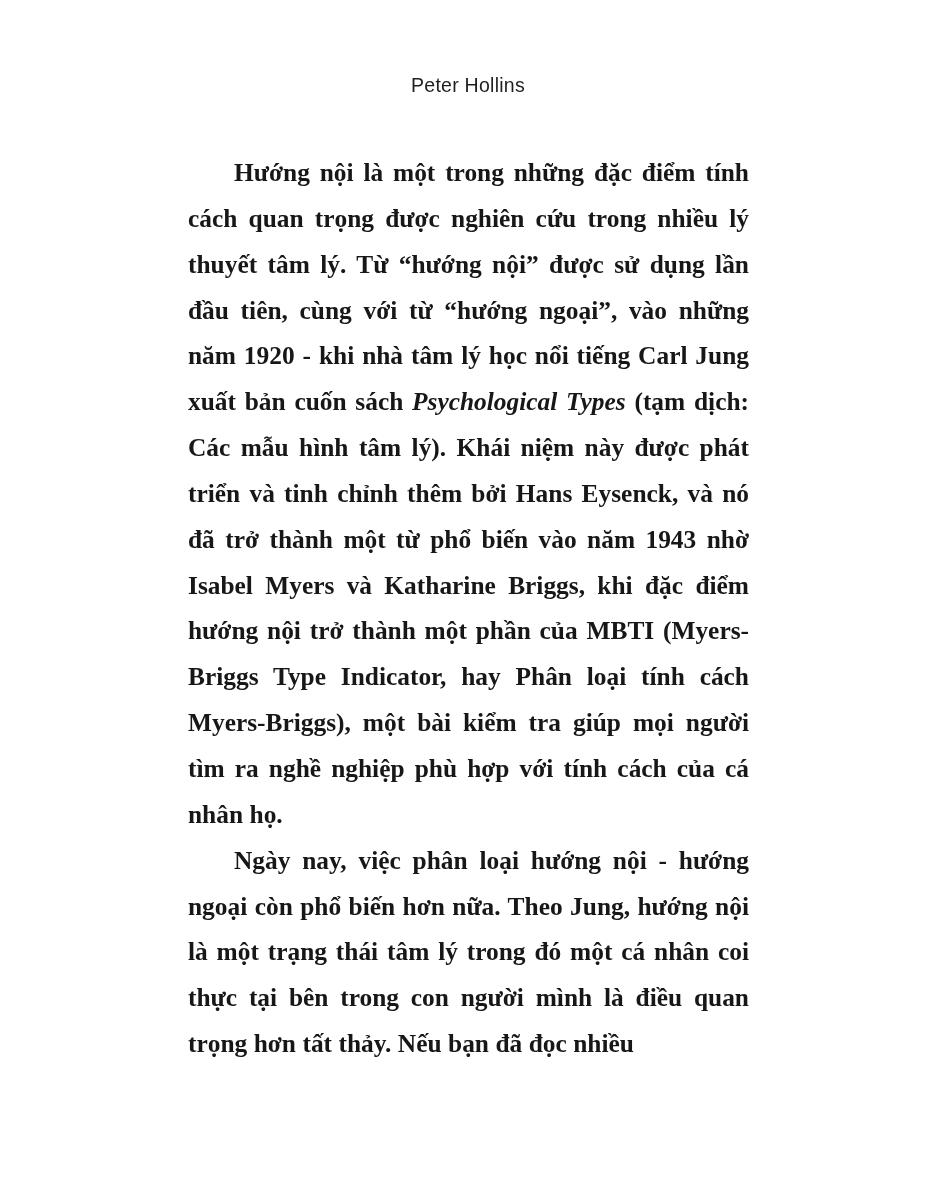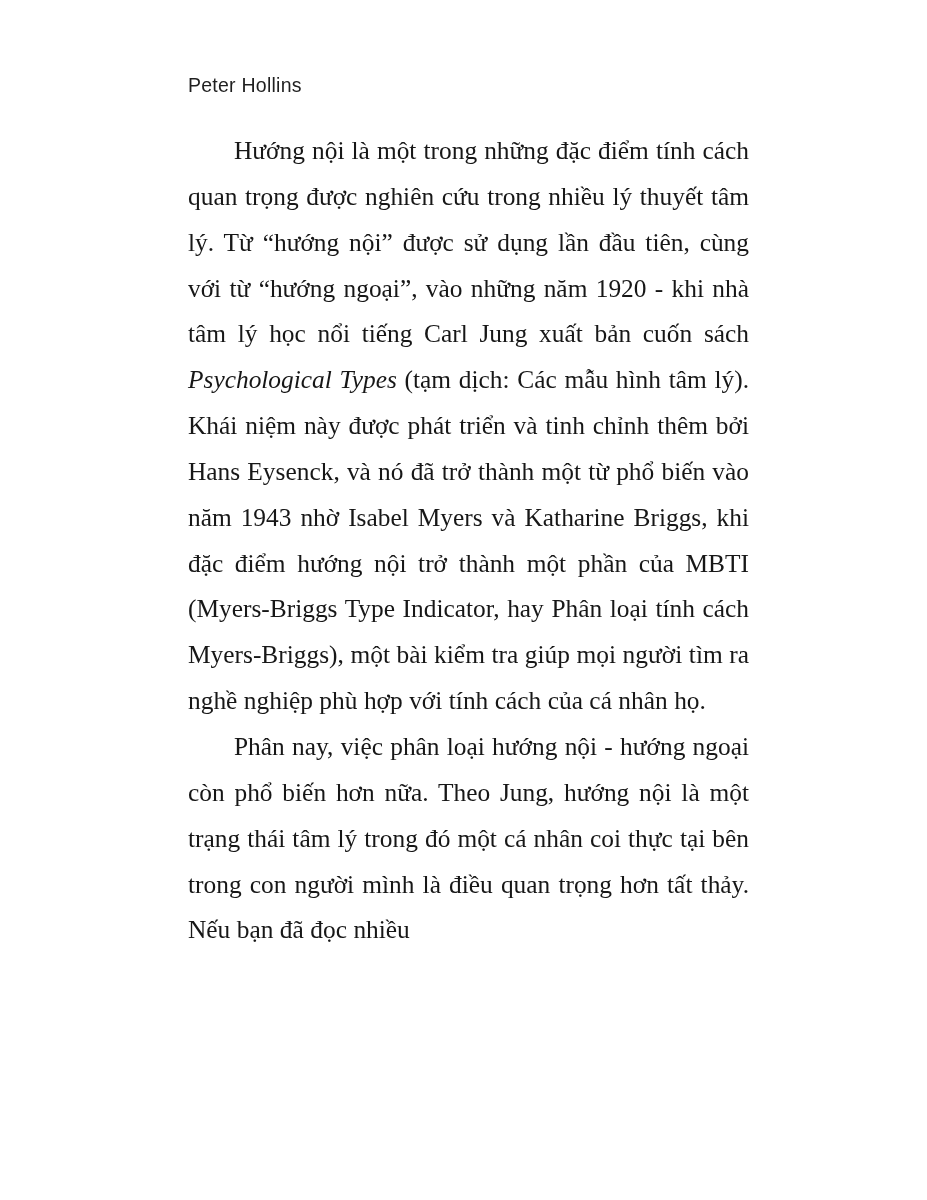--- a/index.html
+++ b/index.html
@@ -25,34 +25,35 @@
     height: 1200px;
     background: #ffffff;
   }
 
   
   .running-head {
     position: absolute;
     left: 188px;
     top: 74px;
     width: 560px;
-    text-align: left;
+    text-align: center;
     font-family: "Liberation Sans", "DejaVu Sans", sans-serif;
     font-size: 19.5px;
     letter-spacing: 0.25px;
     color: #1f1f1f;
     line-height: 1.2;
   }
 
   
   .text-block {
     position: absolute;
     left: 188px;
-    top: 128px;
+    top: 150px;
     width: 561px;
+    font-weight: bold;
   }
 
   .para {
     margin: 0;
     text-align: justify;
     text-justify: inter-word;
     font-size: 25.4px;
     line-height: 45.85px;
     text-indent: 46px;
     color: #171717;
@@ -108,18 +109,18 @@
 <body>
 
 <div class="page">
 
   <div class="running-head">Peter Hollins</div>
 
   <div class="text-block">
 
     <p class="para"><span>Hướng nội là một trong những đặc điểm tính cách quan trọng được nghiên cứu trong nhiều lý thuyết tâm lý. Từ “hướng nội” được sử dụng lần đầu tiên, cùng với từ “hướng ngoại”, vào những năm 1920 - khi nhà tâm lý học nổi tiếng Carl Jung xuất bản cuốn sách </span><em class="title-italic">Psychological Types</em><span> (tạm dịch: Các mẫu hình tâm lý). Khái niệm này được phát triển và tinh chỉnh thêm bởi Hans Eysenck, và nó đã trở thành một từ phổ biến vào năm 1943 nhờ Isabel Myers và Katharine Briggs, khi đặc điểm hướng nội trở thành một phần của MBTI (Myers-Briggs Type Indicator, hay Phân loại tính cách Myers-Briggs), một bài kiểm tra giúp mọi người tìm ra nghề nghiệp phù hợp với tính cách của cá nhân họ.</span></p>
 
-    <p class="para">Phân nay, việc phân loại hướng nội - hướng ngoại còn phổ biến hơn nữa. Theo Jung, hướng nội là một trạng thái tâm lý trong đó một cá nhân coi thực tại bên trong con người mình là điều quan trọng hơn tất thảy. Nếu bạn đã đọc nhiều</p>
+    <p class="para">Ngày nay, việc phân loại hướng nội - hướng ngoại còn phổ biến hơn nữa. Theo Jung, hướng nội là một trạng thái tâm lý trong đó một cá nhân coi thực tại bên trong con người mình là điều quan trọng hơn tất thảy. Nếu bạn đã đọc nhiều</p>
 
   </div>
 
 
 </div>
 
 </body></html>

